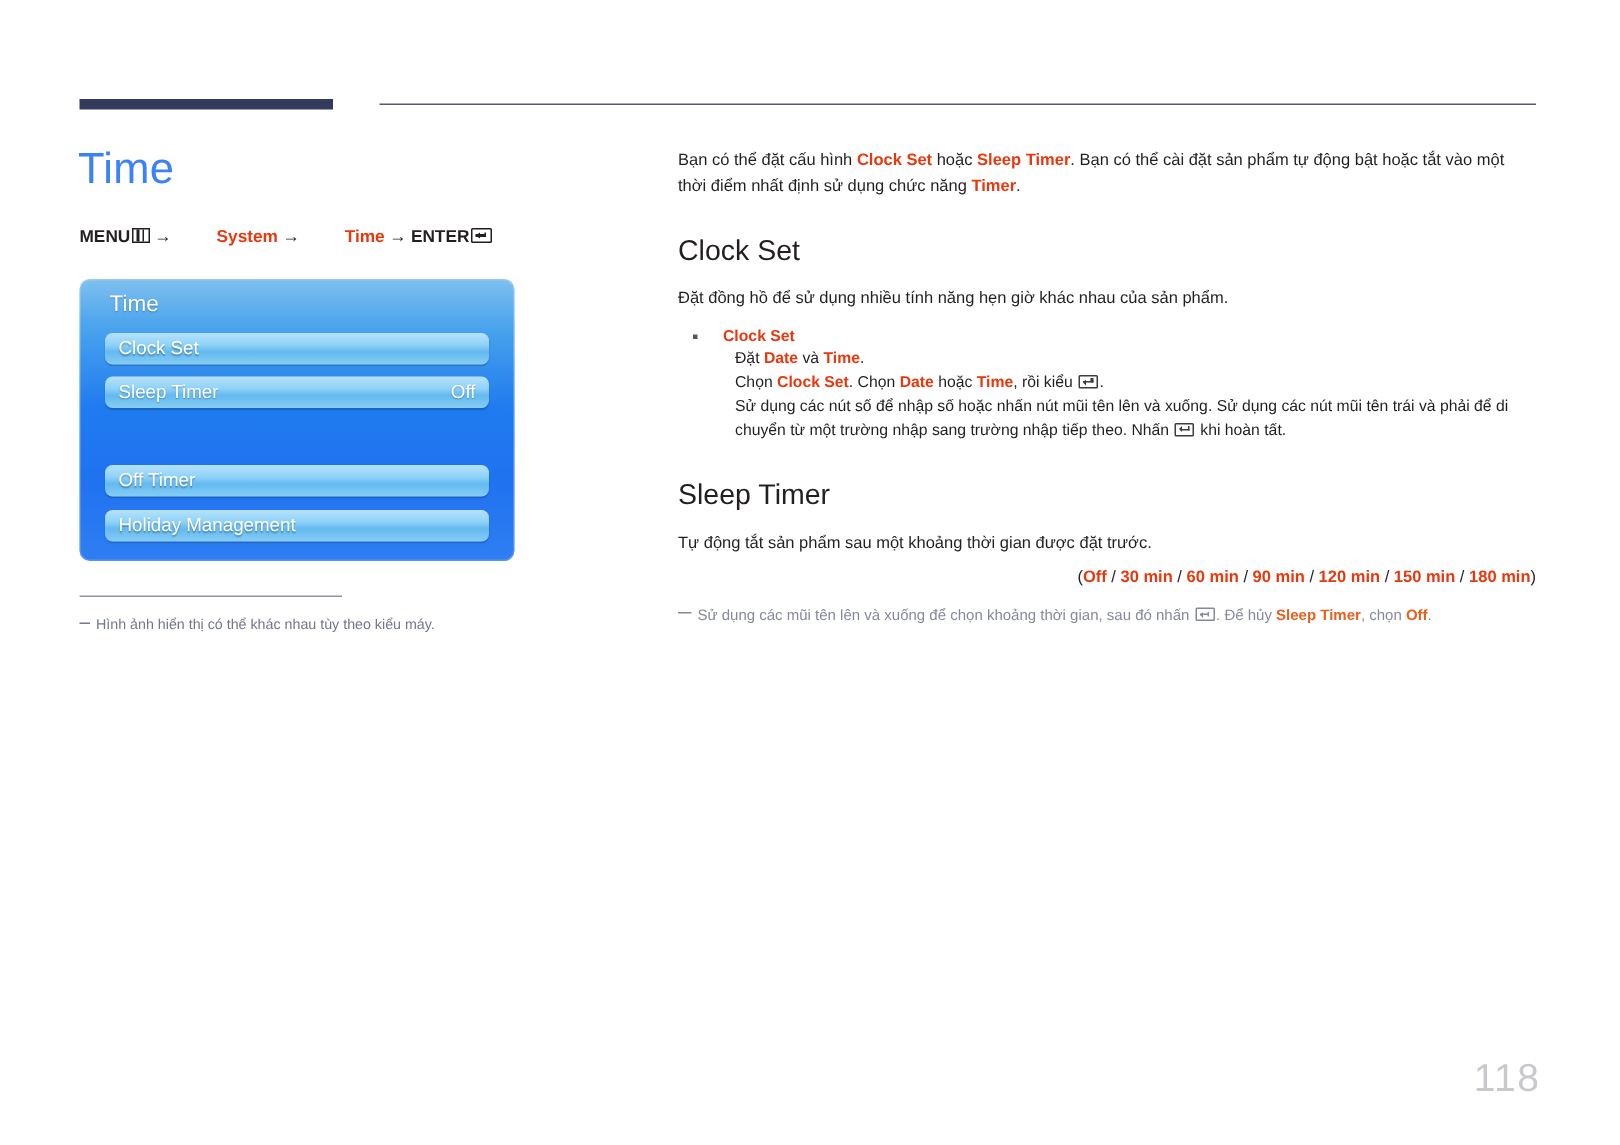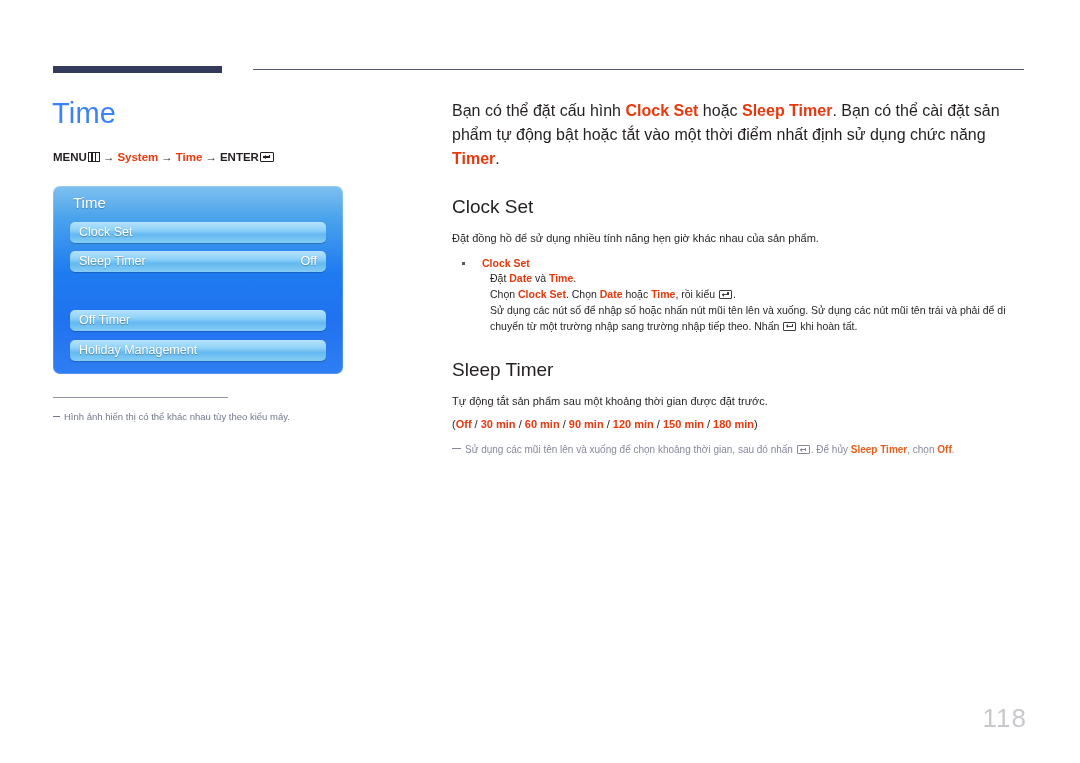--- a/index.html
+++ b/index.html
@@ -48,21 +48,21 @@
   .breadcrumb {
     position: absolute;
     left: 53px;
     top: 152px;
     font-size: 11.5px;
     font-weight: bold;
     color: #231f20;
     white-space: nowrap;
     line-height: 1;
   }
-  .breadcrumb .bc-red { color: #e8380d; }
+  .breadcrumb .bc-red { color: #e8380d; margin-left: 27px; }
   .breadcrumb .bc-arrow {
     color: #231f20;
     font-weight: normal;
     padding: 0 3px;
   }
   .icon-menu {
     display: inline-block;
     width: 12px;
     height: 10px;
     border: 1.4px solid #231f20;
@@ -210,21 +210,21 @@
   }
 
   
   .col-right {
     position: absolute;
     left: 452px;
     top: 99px;
     width: 572px;
   }
   .intro {
-    font-size: 16px;
+    font-size: 11px;
     line-height: 1.5;
     color: #231f20;
     margin: 0;
   }
   .sec-head {
     font-size: 19px;
     color: #231f20;
     margin: 0;
     font-weight: normal;
     line-height: 1;
@@ -316,21 +316,21 @@
     top: 1.4px;
     width: 1.2px;
     height: 2.9px;
     background: #3d3d3d;
   }
   .icon-enter-sm.grey { border-color: #86899c; }
   .icon-enter-sm.grey::before { background: #86899c; }
   .icon-enter-sm.grey::after { border-right-color: #86899c; }
   .icon-enter-sm.grey .ret-up { background: #86899c; }
 
-  .mt6 { margin-top: 6px; }
+  .mt6 { margin-top: 6px; text-align: right; }
   .mt10 { }
   .mt14 { margin-top: 14px; }
   .mt26 { margin-top: 26px; }
 
   
   .page-num {
     position: absolute;
     right: 53px;
     top: 705px;
     font-size: 26px;

